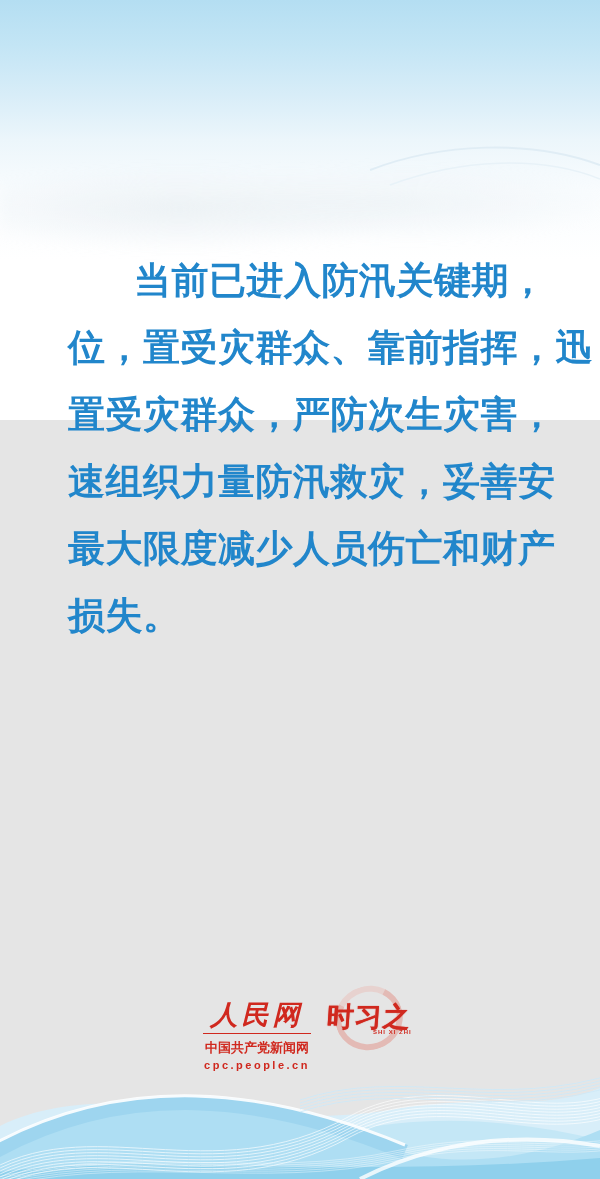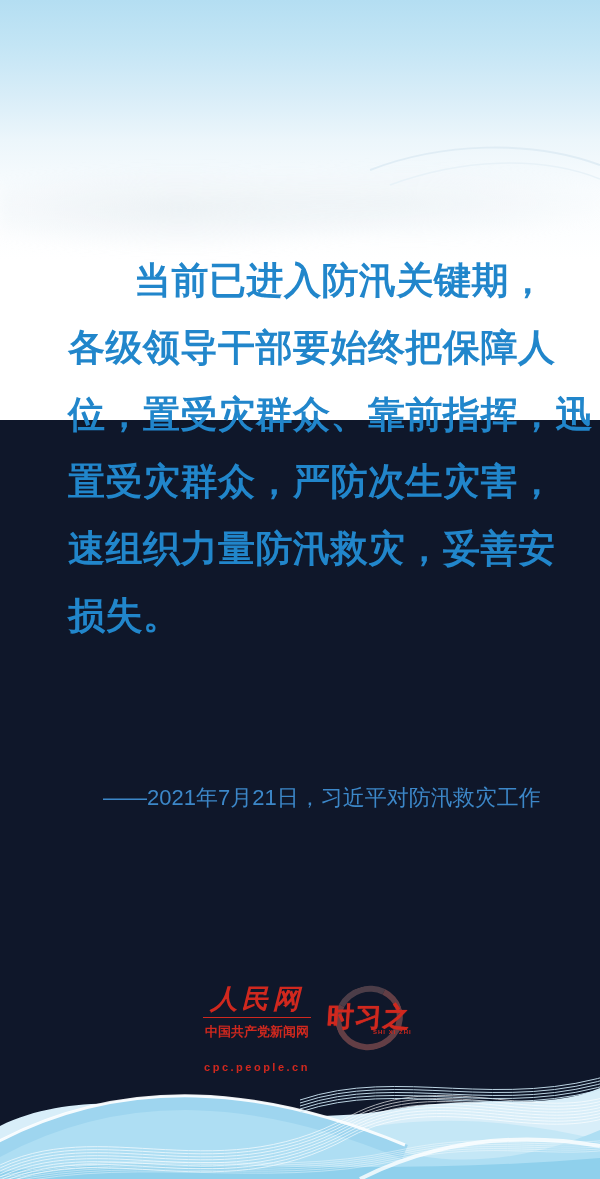--- a/index.html
+++ b/index.html
@@ -1,20 +1,20 @@
 <!DOCTYPE html>
 <html><head>
 <meta charset="utf-8">
 <style>
   html,body{margin:0;padding:0;background:#ffffff;}
   .poster{
     position:relative;
     width:600px;height:1179px;
     overflow:hidden;
-    background:#0f172a;
+    background:#e5e5e5;
     font-family:"Liberation Sans","DejaVu Sans",sans-serif;
   }
   
   .sky{
     position:absolute;top:0;left:0;width:600px;height:420px;
     background:linear-gradient(180deg,
       #b4def2 0px,#c3e5f5 45px,#d8edf8 95px,#ecf6fb 140px,#f9fcfe 190px,#ffffff 260px);
   }
   
   .clouds{
@@ -46,24 +46,24 @@
   
   .logo-row{position:absolute;top:984px;left:0;width:600px;height:70px;}
   .people-logo{
     position:absolute;left:203px;top:0;width:108px;
     color:#d0281e;text-align:center;
   }
   .people-title{
     font-size:27px;font-weight:bold;line-height:30px;
     font-family:"Liberation Serif","DejaVu Serif",serif;
     font-style:italic;letter-spacing:4px;
-    border-bottom:1px solid #d0281e;padding-bottom:3px;
+    border-bottom:1px solid #d0281e;padding-bottom:3px;margin-top:16px;
   }
   .people-subtitle{font-size:13px;font-weight:bold;letter-spacing:0px;margin-top:5px;white-space:nowrap;}
-  .people-url{font-size:11px;font-weight:bold;letter-spacing:2.5px;margin-top:20px;white-space:nowrap;}
+  .people-url{font-size:11px;font-weight:bold;letter-spacing:2.5px;margin-top:2px;white-space:nowrap;}
   .sxz-logo{position:absolute;left:327px;top:2px;width:80px;height:62px;}
   .sxz-ring{
     position:absolute;left:8px;top:0px;width:56px;height:52px;
     border-radius:50%;
     border:6px solid rgba(224,122,110,.40);
     border-top-color:rgba(236,160,150,.28);
     transform:rotate(-18deg);
   }
   .sxz-title{
     position:absolute;left:0;top:13px;width:80px;
@@ -88,29 +88,28 @@
   <div class="sky"></div>
   <div class="clouds"></div>
 
   <svg class="arcs" viewBox="0 0 230 90">
     <path d="M0,45 C70,18 160,14 230,40" stroke="#e0edf5" stroke-width="2" fill="none"></path>
     <path d="M20,60 C90,34 170,30 230,54" stroke="#e8f2f8" stroke-width="1.5" fill="none"></path>
   </svg>
 
   <div class="quote">
     <div class="line">当前已进入防汛关键期，</div>
-    <div class="line">各级领导干部要始终把保障人</div>
     <div class="line">位，置受灾群众、靠前指挥，迅</div>
     <div class="line">置受灾群众，严防次生灾害，</div>
     <div class="line">速组织力量防汛救灾，妥善安</div>
+    <div class="line">最大限度减少人员伤亡和财产</div>
     <div class="line">损失。</div>
   </div>
 
   <div class="attribution">
-    <div class="line">——2021年7月21日，习近平对防汛救灾工作</div>
   </div>
 
   <div class="logo-row">
     <div class="people-logo">
       <div class="people-title">人民网</div>
       <div class="people-subtitle">中国共产党新闻网</div>
       <div class="people-url">cpc.people.cn</div>
     </div>
     <div class="sxz-logo">
       <div class="sxz-ring"></div>

